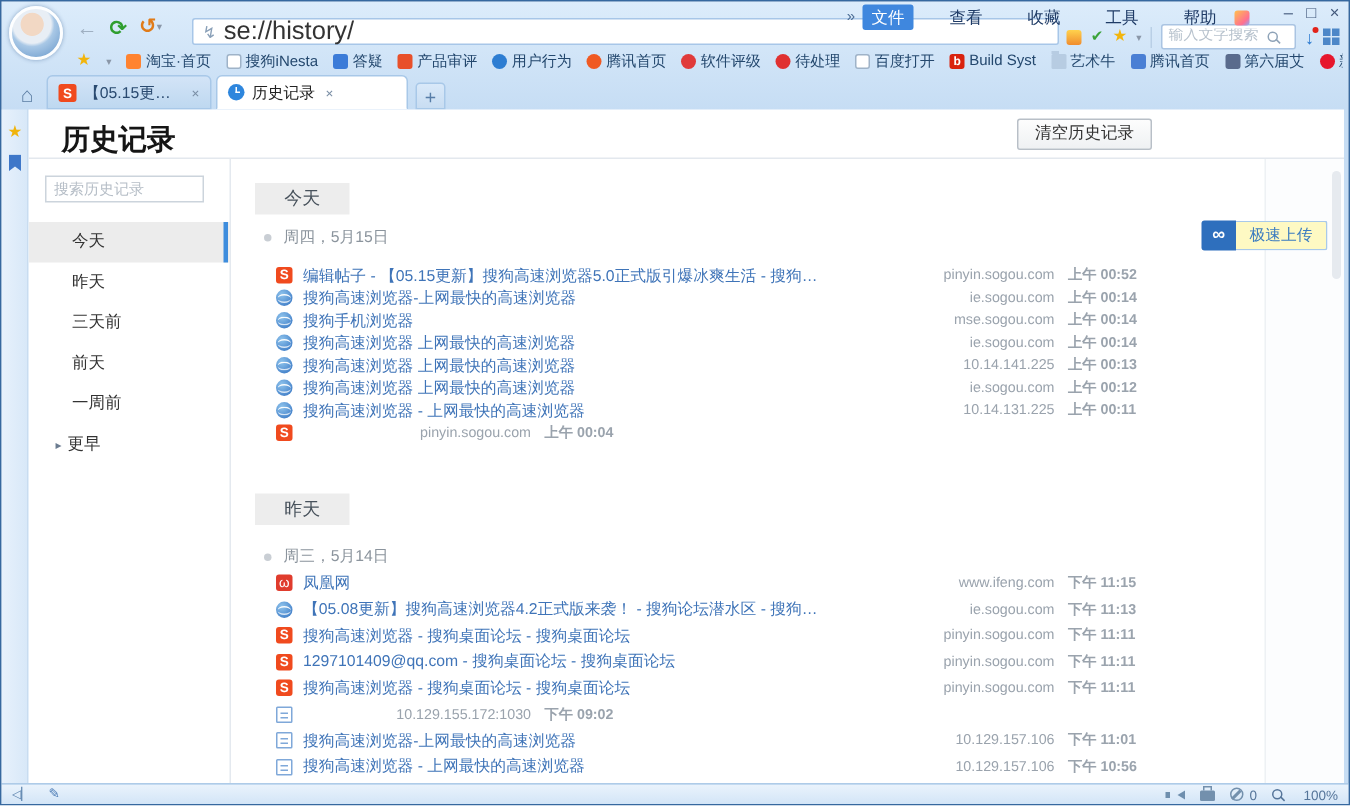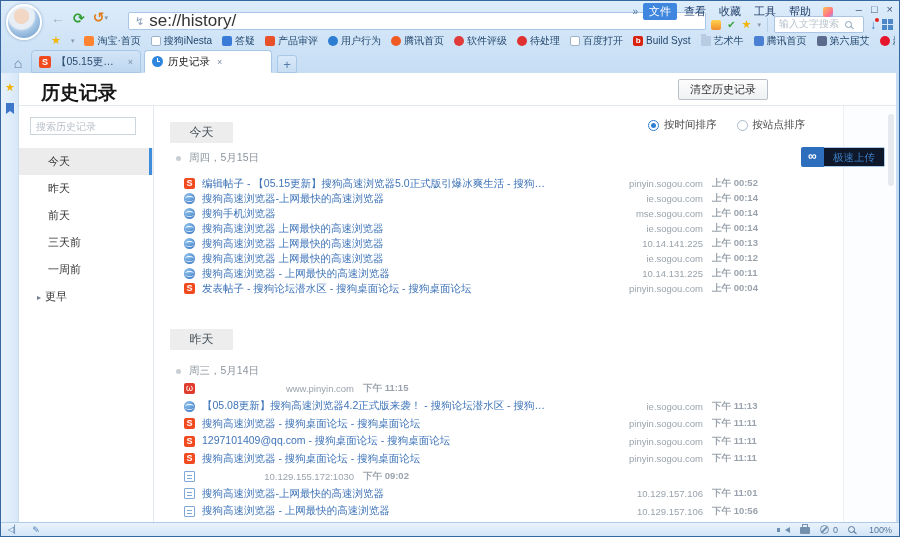--- a/index.html
+++ b/index.html
@@ -112,21 +112,21 @@
 
   .sorts { position:absolute; left:494px; top:12px; display:flex; gap:20px; font-size:10.5px; color:#444; align-items:center; }
   .sortopt { display:flex; align-items:center; gap:5px; }
   .radio { width:11px; height:11px; border-radius:50%; border:1px solid #a9bacb; background:#fff; flex:none; }
   .radio.sel { border-color:#2f7fd6; }
   .radio.sel i { display:block; width:5px; height:5px; margin:2px; border-radius:50%; background:#2f7fd6; }
 
   .upload { position:absolute; left:647px; top:41px; display:flex; z-index:4; }
   .upload .ub-icon { width:23px; height:20px; background:#2e6fbd; border-radius:2px 0 0 2px; color:#fff;
     font-size:12px; font-weight:bold; text-align:center; line-height:19px; }
-  .upload .ub-label { height:20px; line-height:18px; padding:0 9px; background:#0f172a;
+  .upload .ub-label { height:20px; line-height:18px; padding:0 9px; background:#fef9c3;
     border:1px solid #a9c9e9; border-left:none; border-radius:0 2px 2px 0; font-size:10.5px; color:#3c7cc0; }
 
   .content { position:absolute; left:0; top:0; right:0; bottom:0; }
   .pill { position:absolute; left:16px; width:63px; height:21px; background:#ededed; color:#48525c;
     font-size:12px; text-align:center; line-height:21px; }
   .dateline { position:absolute; left:22px; display:flex; align-items:center; gap:8px; }
   .dot { width:5px; height:5px; border-radius:50%; background:#c9ced4; }
   .datetxt { font-size:10.5px; color:#8b949d; }
   .rows { position:absolute; left:30px; width:592px; }
   .hrow { display:flex; align-items:center; }
@@ -178,21 +178,21 @@
     <span class="nb back">←</span>
     <span class="nb refresh">⟳</span>
     <span class="nb undo">↺<i class="caret">▾</i></span>
   </div>
   <div class="addrbar">
     <span class="bolt">↯</span>
     <span class="url">se://history/</span>
   </div>
   <div class="menubar">
     <span class="chev">»</span>
-    <span id="menuitems" style="display:flex;gap:1px;">
+    <span id="menuitems" style="display:flex;gap:18px;">
         <span class="menuitem active">文件</span>
         <span class="menuitem">查看</span>
         <span class="menuitem">收藏</span>
         <span class="menuitem">工具</span>
         <span class="menuitem">帮助</span>
       </span>
     <span class="themeicon"></span>
   </div>
   <div class="winctl">
     <span>–</span>
@@ -308,42 +308,30 @@
     <div class="page-header">
       <div class="page-title">历史记录</div>
       <div class="clearbtn">清空历史记录</div>
     </div>
     <div class="page-body">
       <div class="side">
         <input class="sidesearch" placeholder="搜索历史记录" style="">
         <div class="sidelist" id="sidelist">
             <div class="sideitem sel"><span>今天</span></div>
             <div class="sideitem"><span>昨天</span></div>
+            <div class="sideitem"><span>三天前</span></div>
             <div class="sideitem"><span>前天</span></div>
-            <div class="sideitem"><span>三天前</span></div>
             <div class="sideitem"><span>一周前</span></div>
             <div class="sideitem"><span class="arr">▸</span><span>更早</span></div>
           </div>
       </div>
       <div class="main">
         <div class="gutter">
           <div class="vthumb"></div>
         </div>
-        <div class="sorts" id="sorts">
-            <span class="sortopt">
-              <span class="radio sel">
-                <i></i>
-              </span>
-              <span>按时间排序</span>
-            </span>
-            <span class="sortopt">
-              <span class="radio"></span>
-              <span>按站点排序</span>
-            </span>
-          </div>
         <div class="upload">
           <span class="ub-icon">∞</span>
           <span class="ub-label">极速上传</span>
         </div>
         <div class="content" id="content">
             <div class="pill" style="top: 16px;">今天</div>
             <div class="dateline" style="top: 45px;">
               <span class="dot"></span>
               <span class="datetxt">周四，5月15日</span>
             </div>
@@ -385,34 +373,34 @@
                 <span class="tm">上午 00:12</span>
               </div>
               <div class="hrow">
                 <span class="hic globe"></span>
                 <span class="t">搜狗高速浏览器 - 上网最快的高速浏览器</span>
                 <span class="d">10.14.131.225</span>
                 <span class="tm">上午 00:11</span>
               </div>
               <div class="hrow">
                 <span class="hic sforum">S</span>
-                <span class="t">发表帖子 - 搜狗论坛潜水区 - 搜狗桌面论坛 - 搜狗桌面论坛</span>
                 <span class="d">pinyin.sogou.com</span>
                 <span class="tm">上午 00:04</span>
               </div>
             </div>
             <div class="pill" style="top: 223px;">昨天</div>
             <div class="dateline" style="top: 258px;">
               <span class="dot"></span>
               <span class="datetxt">周三，5月14日</span>
             </div>
             <div class="rows s2" style="top: 274px;">
               <div class="hrow">
                 <span class="hic ifeng">ω</span>
-                <span class="d">www.pinyin.com</span>
+                <span class="t">凤凰网</span>
+                <span class="d">www.ifeng.com</span>
                 <span class="tm">下午 11:15</span>
               </div>
               <div class="hrow">
                 <span class="hic globe"></span>
                 <span class="t">【05.08更新】搜狗高速浏览器4.2正式版来袭！ - 搜狗论坛潜水区 - 搜狗桌面论坛 - 搜狗桌面论...</span>
                 <span class="d">ie.sogou.com</span>
                 <span class="tm">下午 11:13</span>
               </div>
               <div class="hrow">
                 <span class="hic sforum">S</span>

